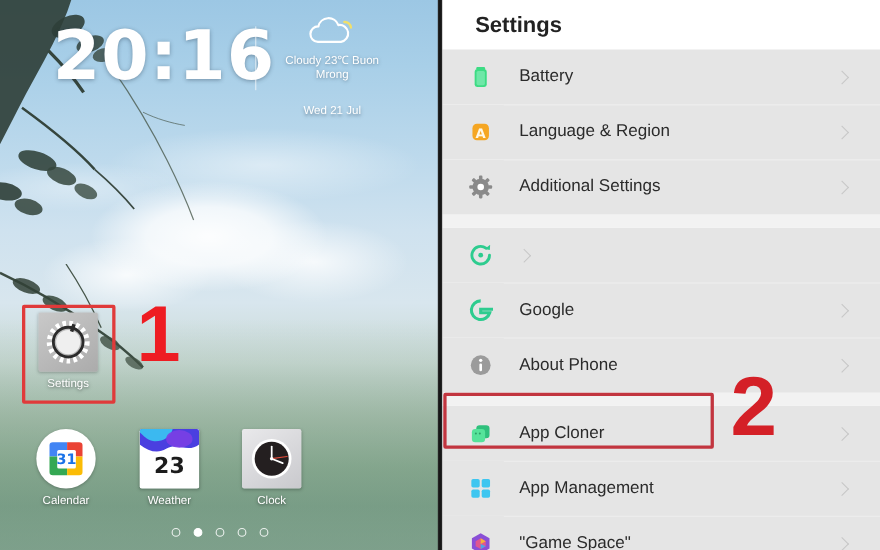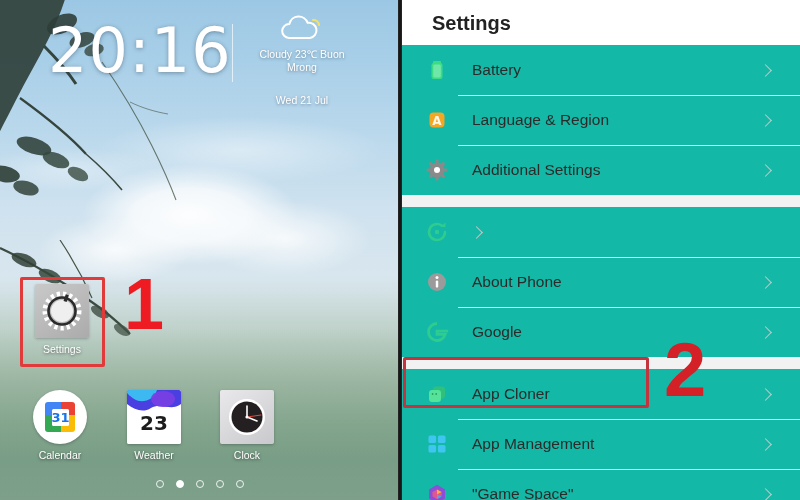--- a/index.html
+++ b/index.html
@@ -42,21 +42,21 @@
   }
   
   .tree { position:absolute; left:-10px; top:-12px; width:210px; height:300px; pointer-events:none; }
   .branch-sm { position:absolute; pointer-events:none; }
 
   .clock-widget{
     position:absolute; left:0; top:8px; width:400px; height:95px;
   }
   .clock-time{
     position:absolute; left:48px; top:12px;
-    font-size:62px; font-weight:400; color:#ffffff;
+    font-size:62px; font-weight:700; color:#ffffff;
     letter-spacing:1px; line-height:1;
     text-shadow:0 1px 4px rgba(40,60,80,.45);
     font-family:"DejaVu Sans", sans-serif;
   }
   .clock-sep{
     position:absolute; left:232px; top:16px;
     width:1px; height:58px; background:rgba(255,255,255,.65);
   }
   .weather-block{
     position:absolute; left:232px; top:6px; width:140px;
@@ -125,21 +125,21 @@
   .settings-title{
     padding:12px 0 10px 30px;
     font-size:20px; font-weight:700; color:#222;
   }
   .group{ background:#fff; }
   .group-gap{ height:12px; background:#f2f2f2; }
   .row{
     position:relative;
     display:flex; align-items:center;
     height:50px; padding-left:22px; padding-right:30px;
-    background:#14b8a6;
+    background:#e5e5e5;
   }
   .row + .row::before{
     content:""; position:absolute; left:56px; right:0; top:0;
     height:1px; background:#ececec;
   }
   .row-icon{
     width:26px; height:26px; flex:0 0 26px;
     display:flex; align-items:center; justify-content:center;
     margin-right:22px;
   }
@@ -345,36 +345,36 @@
             <path d="M21.6,3.4 L21.3,8.2 L16.6,7.4 Z" fill="#2ecc8f"></path>
             <circle cx="13" cy="13" r="2.2" fill="#2ecc8f"></circle>
           </svg>
         </span>
         <span class="chev"></span>
       </div>
 
       <div class="row">
         <span class="row-icon">
           <svg viewBox="0 0 26 26" width="26" height="26">
+            <path d="M13,4.5 a8.5,8.5 0 1 0 8.2,10.8 h-8.2 v-3.2 h11.2" fill="none" stroke="#2ecc8f" stroke-width="2.8" stroke-linecap="butt"></path>
+          </svg>
+        </span>
+        <span class="row-label">Google</span>
+        <span class="chev"></span>
+      </div>
+
+      <div class="row">
+        <span class="row-icon">
+          <svg viewBox="0 0 26 26" width="26" height="26">
             <circle cx="13" cy="13" r="9" fill="#9b9b9b"></circle>
             <circle cx="13" cy="8.6" r="1.5" fill="#ffffff"></circle>
             <rect x="11.8" y="11.4" width="2.4" height="7.2" rx="1.2" fill="#ffffff"></rect>
           </svg>
         </span>
         <span class="row-label">About Phone</span>
-        <span class="chev"></span>
-      </div>
-
-      <div class="row">
-        <span class="row-icon">
-          <svg viewBox="0 0 26 26" width="26" height="26">
-            <path d="M13,4.5 a8.5,8.5 0 1 0 8.2,10.8 h-8.2 v-3.2 h11.2" fill="none" stroke="#2ecc8f" stroke-width="2.8" stroke-linecap="butt"></path>
-          </svg>
-        </span>
-        <span class="row-label">Google</span>
         <span class="chev"></span>
       </div>
     </div>
 
     <div class="group-gap"></div>
 
     <div class="group">
       <div class="row">
         <span class="row-icon">
           <svg viewBox="0 0 26 26" width="26" height="26">

